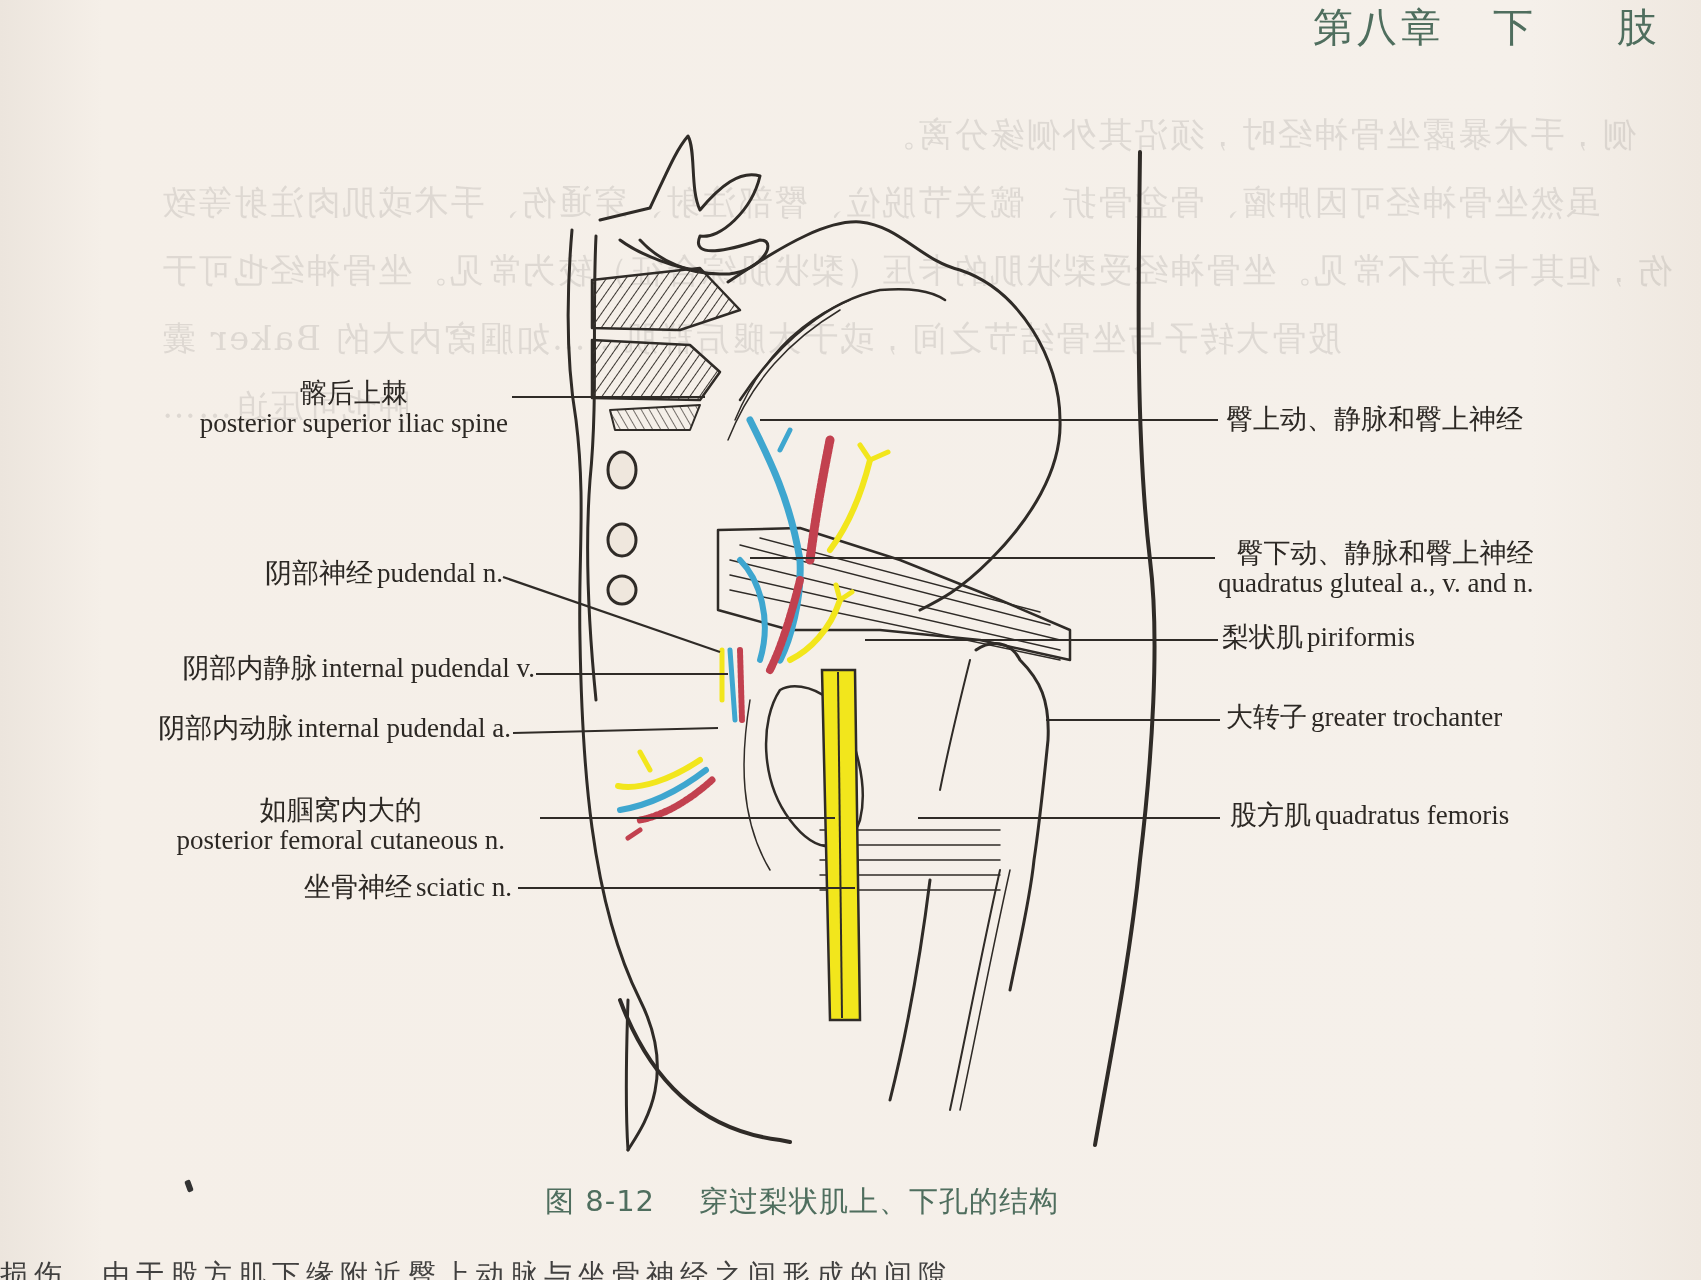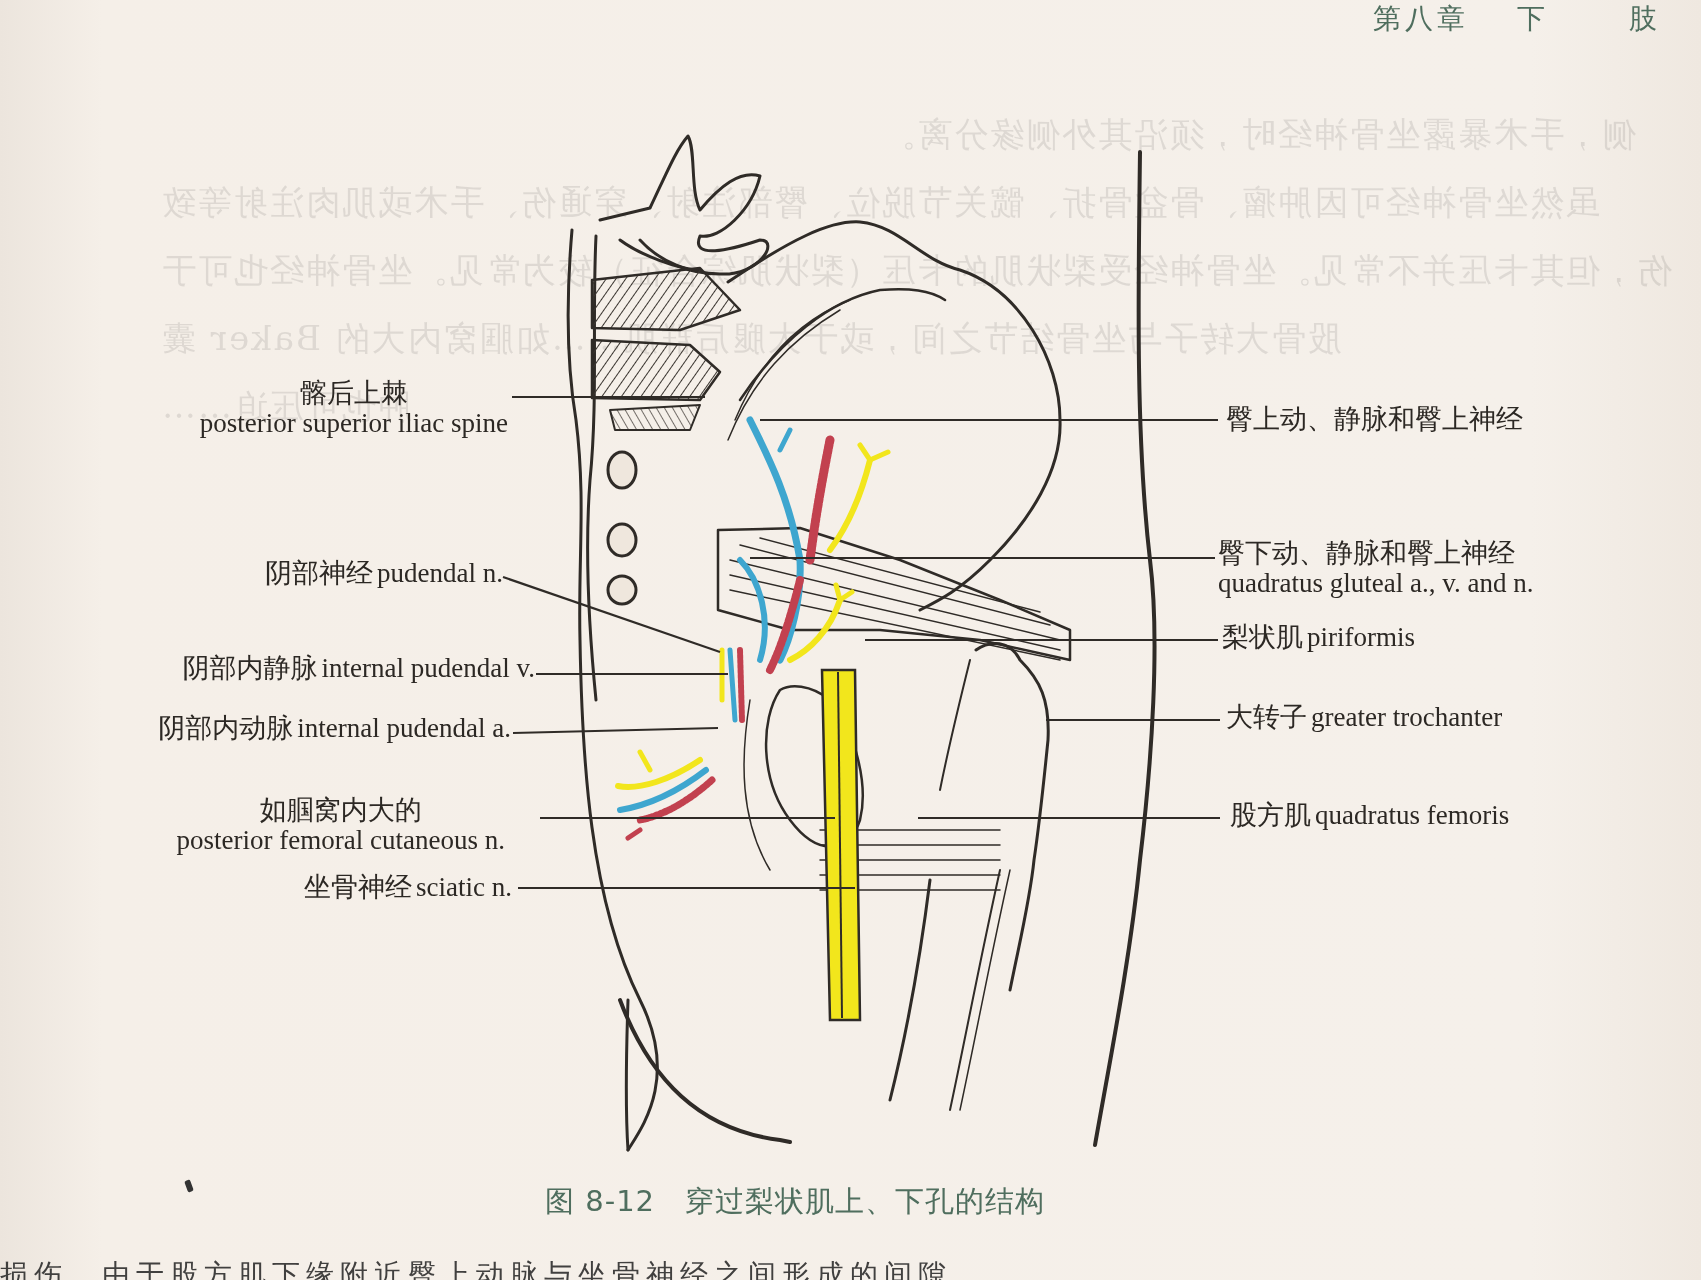--- a/index.html
+++ b/index.html
@@ -4,30 +4,30 @@
 <style>
   html, body { margin:0; padding:0; }
   body {
     width:1701px; height:1280px; overflow:hidden; position:relative;
     background:#f3ede6;
     font-family:"DejaVu Serif", "Liberation Serif", serif;
     color:#2a2622;
   }
   .page { position:absolute; inset:0; background:linear-gradient(90deg,#ece5dd 0%,#f5efe8 6%,#f5f0ea 90%,#efe8e0 100%); }
   .ghost { position:absolute; color:#000; opacity:0.09; font-family:"DejaVu Serif", serif; font-size:34px; white-space:nowrap; letter-spacing:2px; transform:scaleX(-1); }
-  .header { position:absolute; top:0; right:40px; font-family:"DejaVu Sans", sans-serif; font-size:28px; color:#4f6e5e; letter-spacing:4px; }
+  .header { position:absolute; top:0; right:40px; font-family:"DejaVu Sans", sans-serif; font-size:40px; color:#4f6e5e; letter-spacing:4px; }
   .header span { margin-left:48px; }
   .fig { position:absolute; left:0; top:0; width:1701px; height:1280px; }
   .lbl { position:absolute; font-family:"Liberation Serif", "DejaVu Serif", serif; color:#2c2824; white-space:nowrap; line-height:1.12; }
   .lbl .zh { font-family:"DejaVu Sans", sans-serif; font-size:27px; }
   .lbl .en { font-size:27px; }
-  .right { text-align:left; }
+  .right { text-align:right; }
   .leftal { text-align:center; }
   .caption { position:absolute; top:1182px; left:545px; font-family:"DejaVu Sans", sans-serif; font-size:29px; color:#4f6e5e; letter-spacing:1px; white-space:nowrap; }
-  .caption .num { margin-right:30px;text-align:center; }
+  .caption .num { margin-right:44px;text-align:center; }
   .bullet { position:absolute; left:186px; top:1180px; width:6px; height:12px; background:#333; border-radius:2px; transform:rotate(-20deg); }
   .bottomtxt { position:absolute; left:0; top:1256px; font-family:"DejaVu Sans", sans-serif; font-size:28px; color:#222; opacity:0.85; white-space:nowrap; letter-spacing:6px; }
 </style>
 </head>
 <body>
 
 <div class="page"></div>
 
 <div class="ghost" style="top:112px; left:880px;">侧，手术暴露坐骨神经时，须沿其外侧缘分离。</div>
 <div class="ghost" style="top:180px; left:160px;">虽然坐骨神经可因肿瘤、骨盆骨折、髋关节脱位、臀部注射、穿通伤、手术或肌肉注射等致</div>

